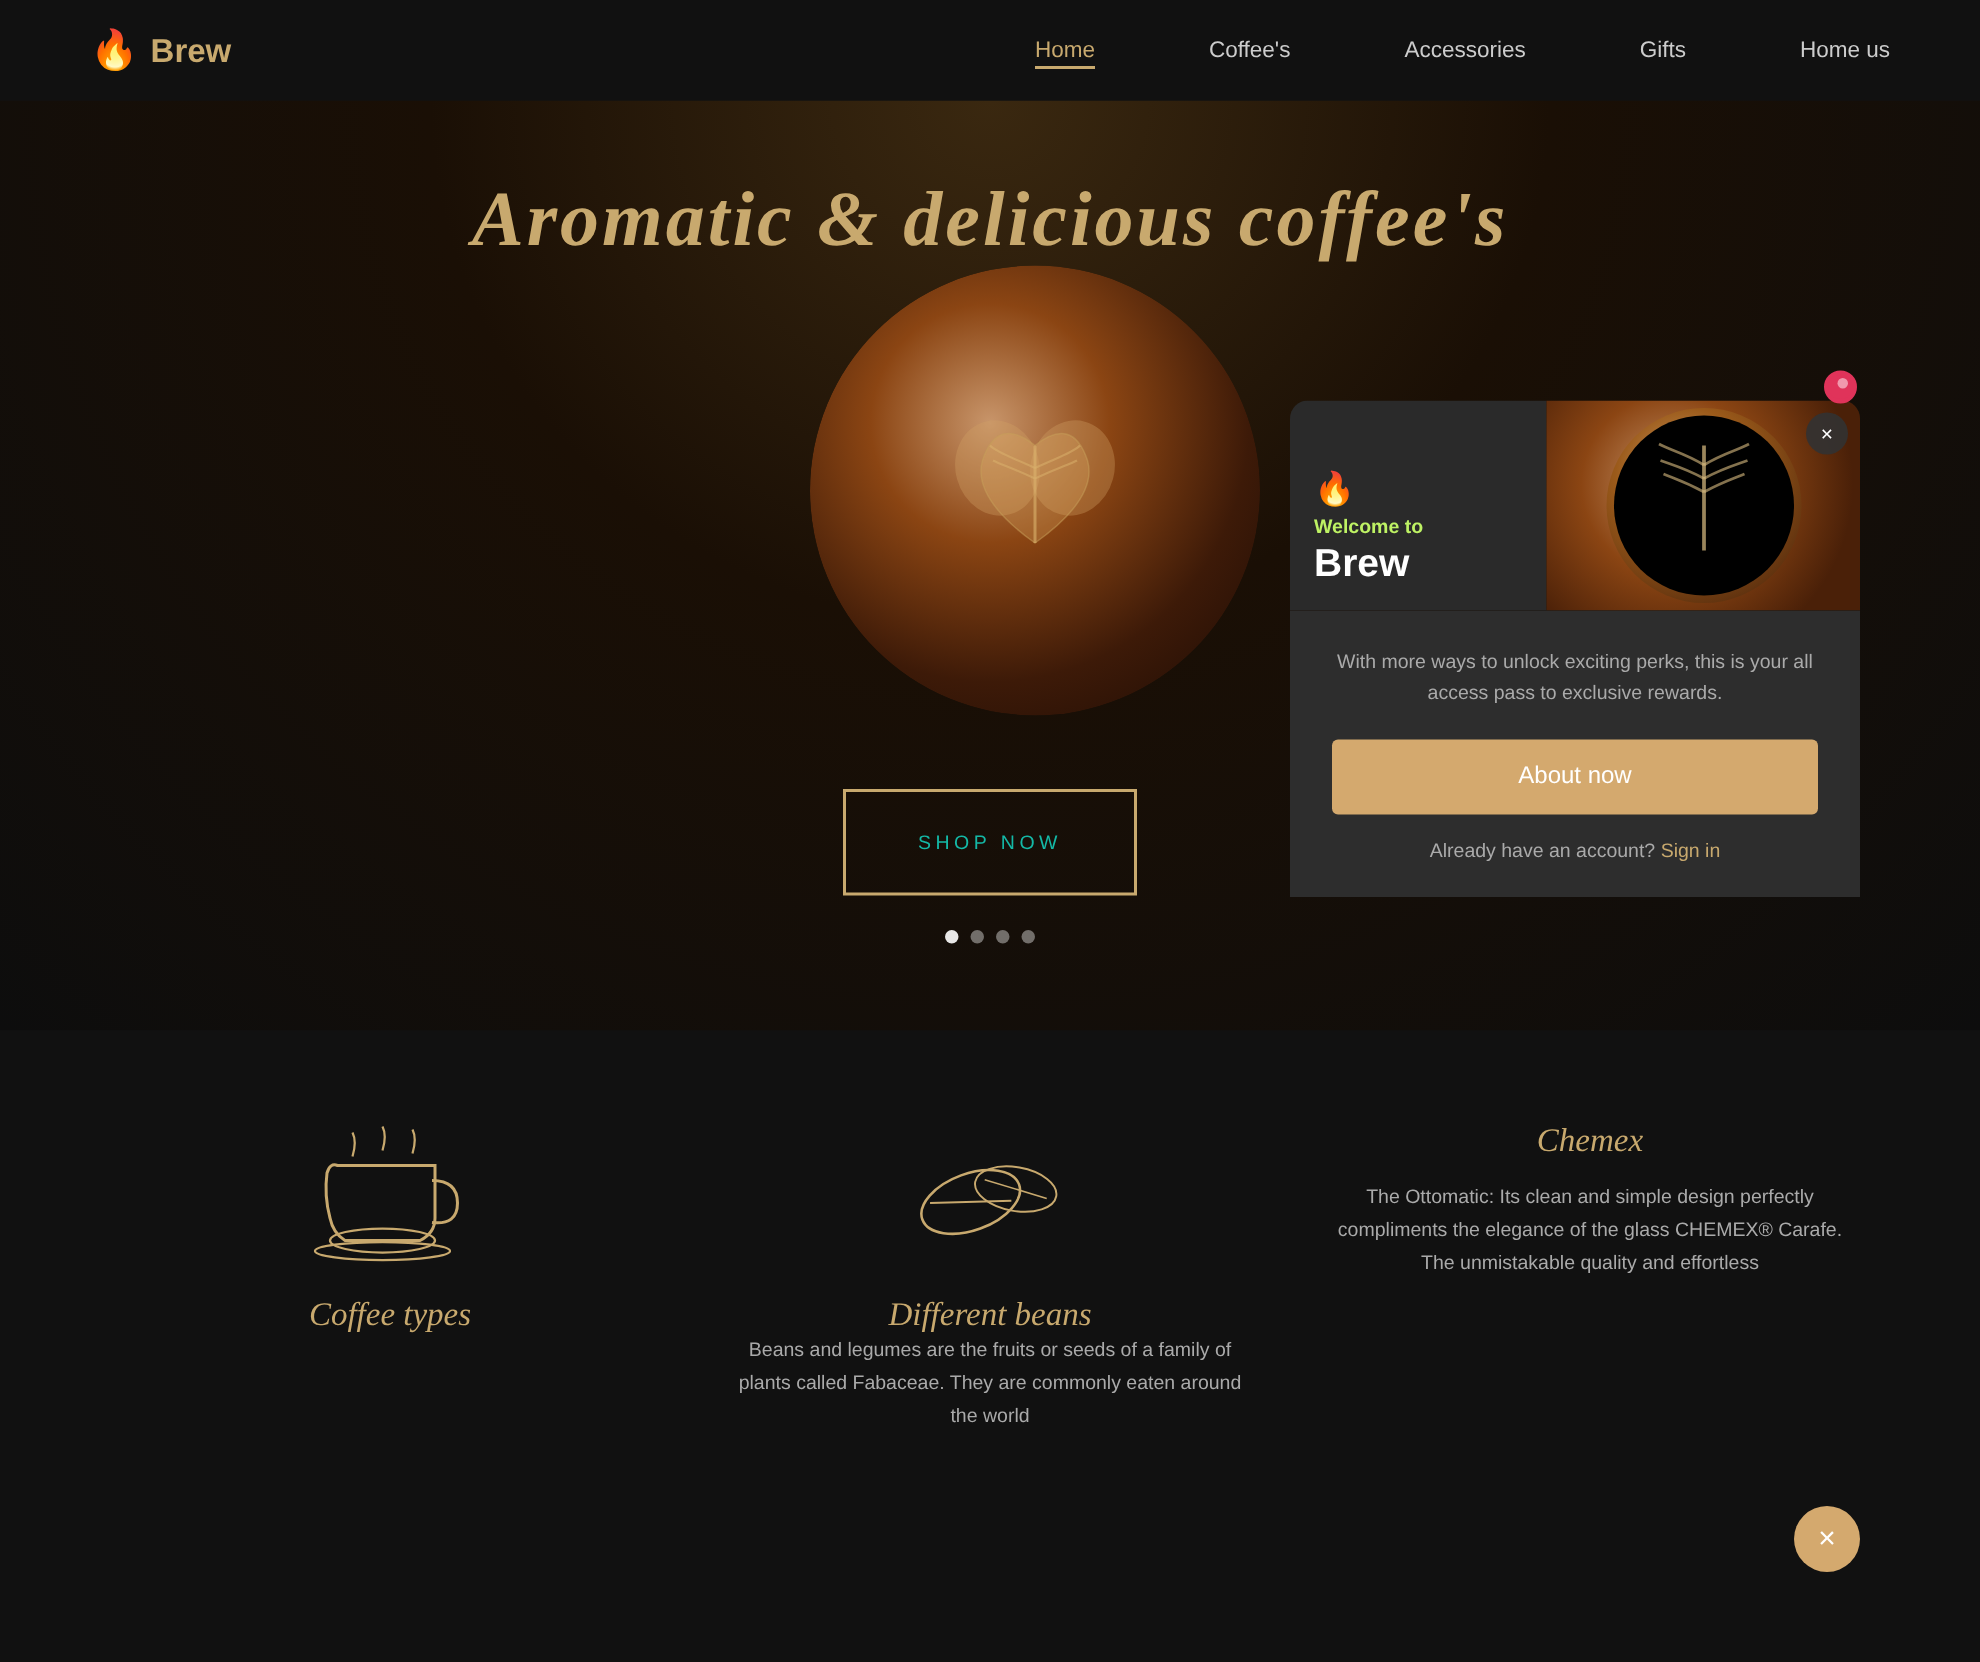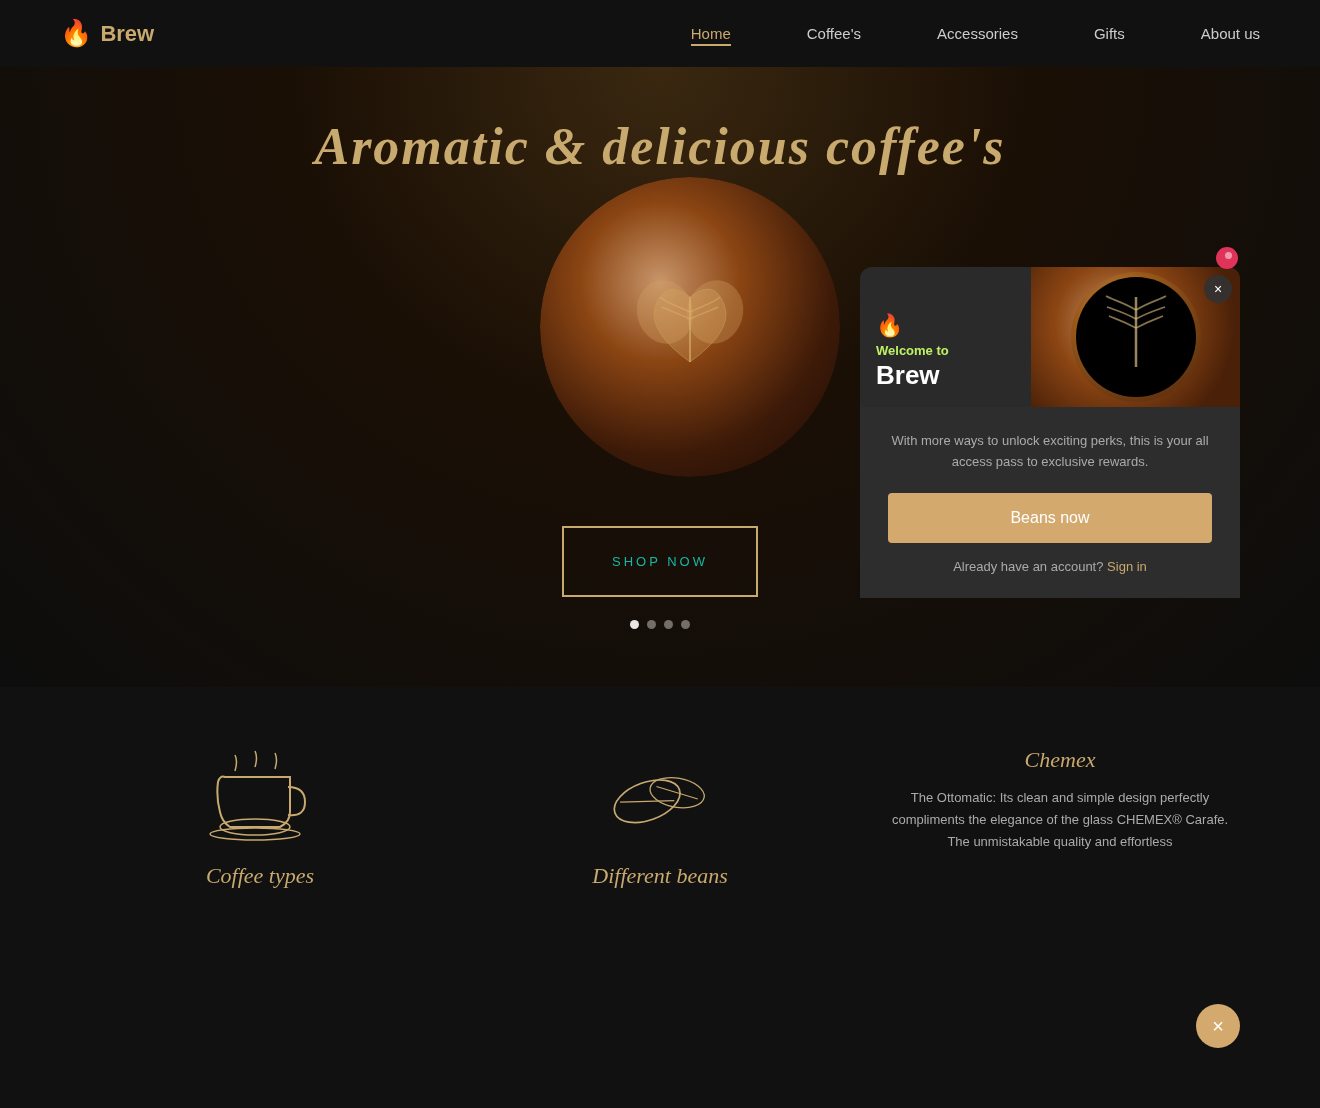--- a/index.html
+++ b/index.html
@@ -371,21 +371,21 @@
 <nav>
   <div class="logo">
     <span class="logo-flame">🔥</span>
     <span>Brew</span>
   </div>
   <ul class="nav-links">
     <li><a href="#" class="active">Home</a></li>
     <li><a href="#">Coffee's</a></li>
     <li><a href="#">Accessories</a></li>
     <li><a href="#">Gifts</a></li>
-    <li><a href="#">About us</a></li>
+    <li><a href="#">Home us</a></li>
   </ul>
 </nav>
 
 <div class="hero">
   <div class="hero-bg"></div>
 
   <h1 class="hero-title">Aromatic &amp; delicious coffee's</h1>
 
 
   <div class="hero-coffee-img">
@@ -436,21 +436,21 @@
             <path d="M65 38 C78 30 88 28 95 24" stroke="rgba(220,190,130,0.6)" stroke-width="1.8" fill="none"></path>
             <path d="M65 47 C78 40 86 38 94 35" stroke="rgba(220,190,130,0.6)" stroke-width="1.8" fill="none"></path>
             <path d="M65 56 C78 49 85 47 92 44" stroke="rgba(220,190,130,0.6)" stroke-width="1.8" fill="none"></path>
           </svg>
         </div>
       </div>
     </div>
 
     <div class="popup-body">
       <div class="popup-member-desc">With more ways to unlock exciting perks, this is your all access pass to exclusive rewards.</div>
-      <button class="join-btn">Beans now</button>
+      <button class="join-btn">About now</button>
       <div class="popup-signin">
         <span>Already have an account?</span>
         <a href="#">Sign in</a>
       </div>
     </div>
   </div>
 
 </div>
 
 <div class="bottom-section">
@@ -472,20 +472,21 @@
   <div class="bottom-col">
     <svg class="bottom-col-icon" viewBox="0 0 140 100">
 
       <ellipse cx="55" cy="55" rx="40" ry="22" fill="none" stroke="#c8a96e" stroke-width="2" transform="rotate(-20 55 55)"></ellipse>
       <path d="M25 45 Q55 55 85 65" fill="none" stroke="#c8a96e" stroke-width="1.5" transform="rotate(-20 55 55)"></path>
 
       <ellipse cx="90" cy="45" rx="32" ry="17" fill="none" stroke="#c8a96e" stroke-width="1.5" transform="rotate(10 90 45)"></ellipse>
       <path d="M65 42 Q90 45 115 48" fill="none" stroke="#c8a96e" stroke-width="1.2" transform="rotate(10 90 45)"></path>
     </svg>
     <div class="bottom-col-title">Different beans</div>
+    <div class="bottom-col-text">Beans and legumes are the fruits or seeds of a family of plants called Fabaceae. They are commonly eaten around the world</div>
   </div>
 
   <div class="chemex-col">
     <div class="chemex-title">Chemex</div>
     <div class="chemex-text">The Ottomatic: Its clean and simple design perfectly compliments the elegance of the glass CHEMEX® Carafe. The unmistakable quality and effortless</div>
   </div>
 
 </div>
 
 <button class="popup-close-bottom" style="position:fixed;bottom:60px;right:80px;">

